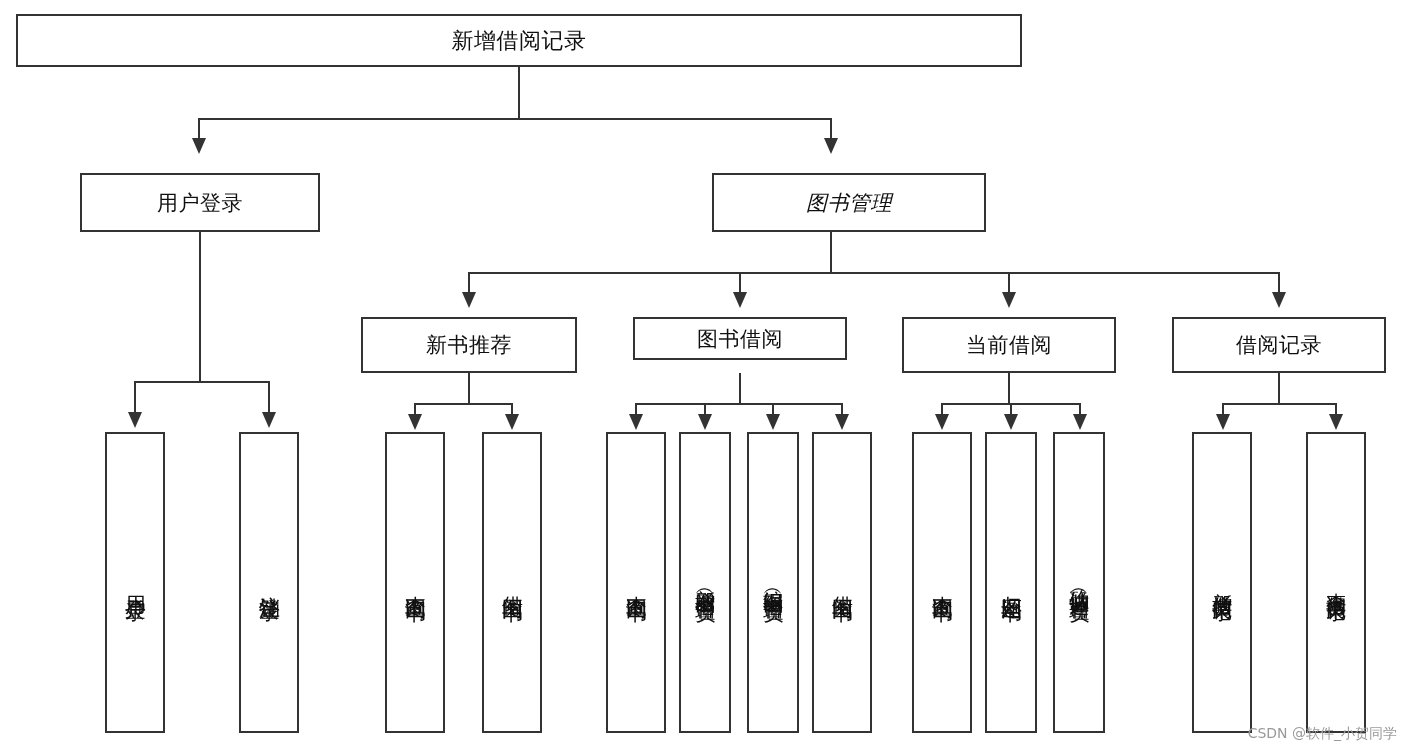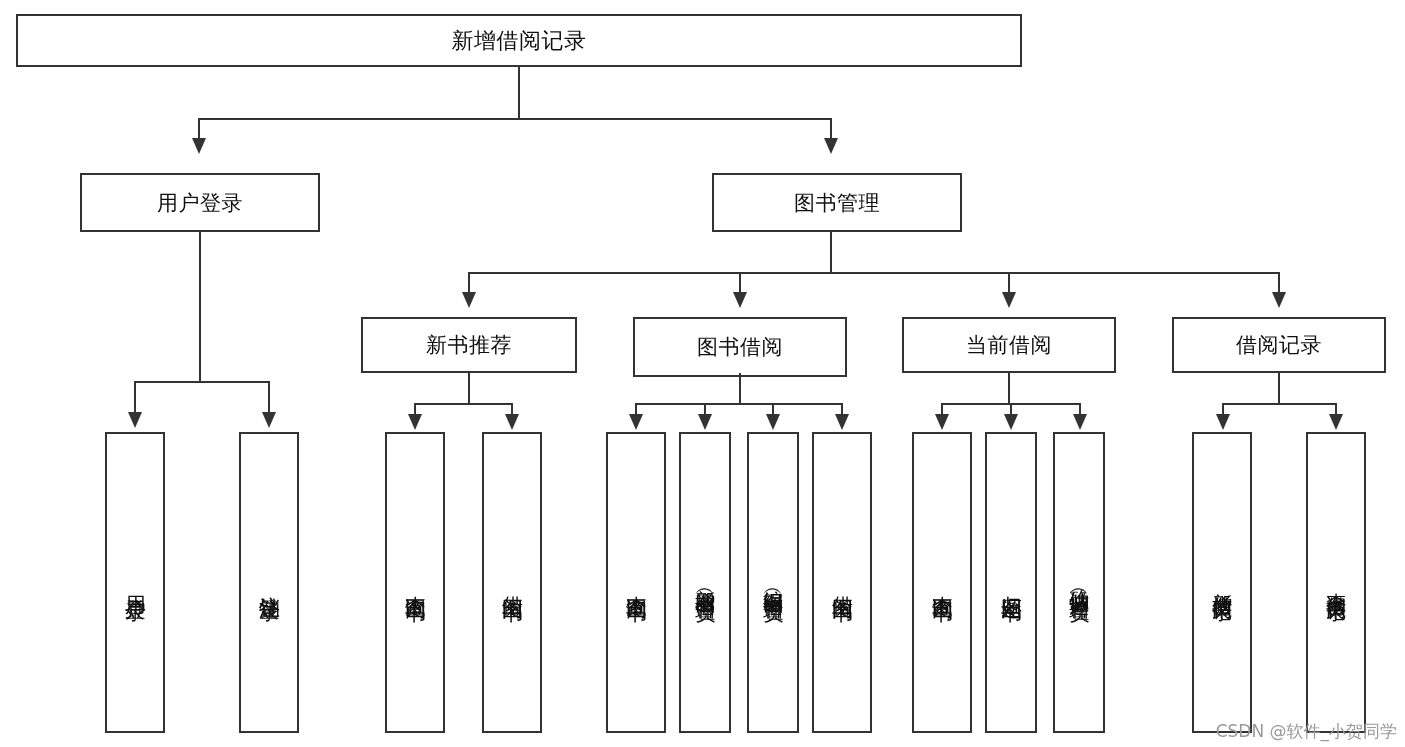--- a/index.html
+++ b/index.html
@@ -62,21 +62,21 @@
     width:0;height:0;
     border-left:7px solid transparent;
     border-right:7px solid transparent;
     border-top:16px solid #333333;
   }
   
   #watermark{
     position:absolute;
     right:8px;
     bottom:4px;
-    font-size:17px;
+    font-size:14px;
     color:#9a9a9a;
     white-space:nowrap;
     font-family:"DejaVu Sans","Liberation Sans",sans-serif;
   }
 </style>
 </head>
 <body>
 
 <div id="canvas">
 
@@ -89,21 +89,21 @@
   <div class="conn hline" style="left:198px;top:118px;width:634px;height:2px;"></div>
 
   <div class="conn vline" style="left:198px;top:118px;width:2px;height:22px;"></div>
   <div class="arrow" style="left:192px;top:138px;"></div>
   <div class="conn vline" style="left:830px;top:118px;width:2px;height:22px;"></div>
   <div class="arrow" style="left:824px;top:138px;"></div>
 
   <div class="node lvl2" style="left:80px;top:173px;width:240px;height:59px;">
     <span>用户登录</span>
   </div>
-  <div class="node lvl2" style="left:712px;top:173px;width:250px;height:59px;">
+  <div class="node lvl2" style="left:712px;top:173px;width:274px;height:59px;font-style:italic;">
     <span>图书管理</span>
   </div>
 
   <div class="conn vline" style="left:199px;top:232px;width:2px;height:151px;"></div>
   <div class="conn hline" style="left:134px;top:381px;width:136px;height:2px;"></div>
   <div class="conn vline" style="left:134px;top:381px;width:2px;height:33px;"></div>
   <div class="arrow" style="left:128px;top:412px;"></div>
   <div class="conn vline" style="left:268px;top:381px;width:2px;height:33px;"></div>
   <div class="arrow" style="left:262px;top:412px;"></div>
 
@@ -114,21 +114,21 @@
   <div class="conn vline" style="left:739px;top:272px;width:2px;height:22px;"></div>
   <div class="arrow" style="left:733px;top:292px;"></div>
   <div class="conn vline" style="left:1008px;top:272px;width:2px;height:22px;"></div>
   <div class="arrow" style="left:1002px;top:292px;"></div>
   <div class="conn vline" style="left:1278px;top:272px;width:2px;height:22px;"></div>
   <div class="arrow" style="left:1272px;top:292px;"></div>
 
   <div class="node lvl2" style="left:361px;top:317px;width:216px;height:56px;justify-content:center;">
     <span>新书推荐</span>
   </div>
-  <div class="node lvl2" style="left:633px;top:317px;width:214px;height:60px;">
+  <div class="node lvl2" style="left:633px;top:317px;width:214px;height:43px;">
     <span>图书借阅</span>
   </div>
   <div class="node lvl2" style="left:1172px;top:317px;width:214px;height:56px;">
     <span>借阅记录</span>
   </div>
   <div class="node lvl2" style="left:902px;top:317px;width:214px;height:56px;">
     <span>当前借阅</span>
   </div>
 
   <div class="conn vline" style="left:468px;top:373px;width:2px;height:32px;"></div>

